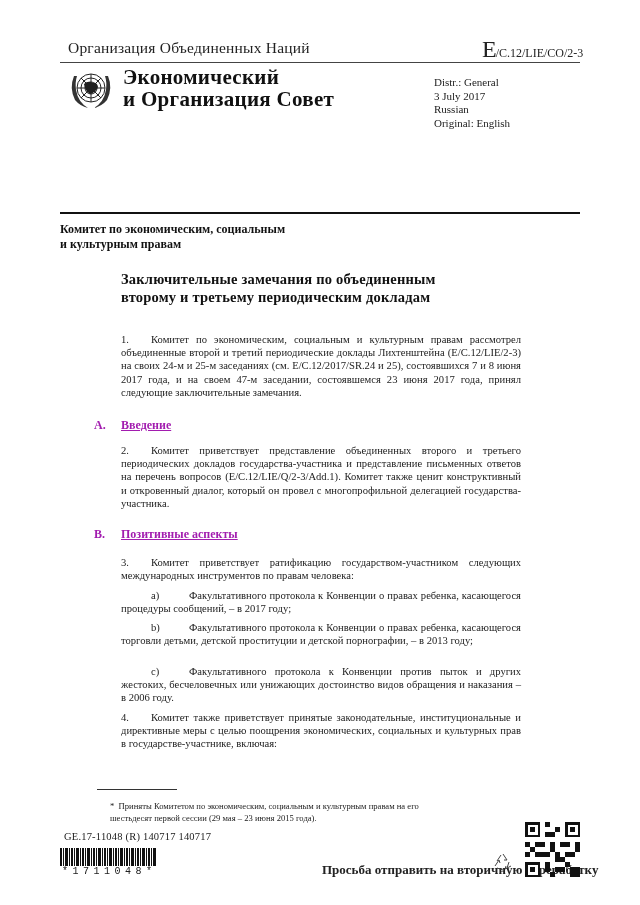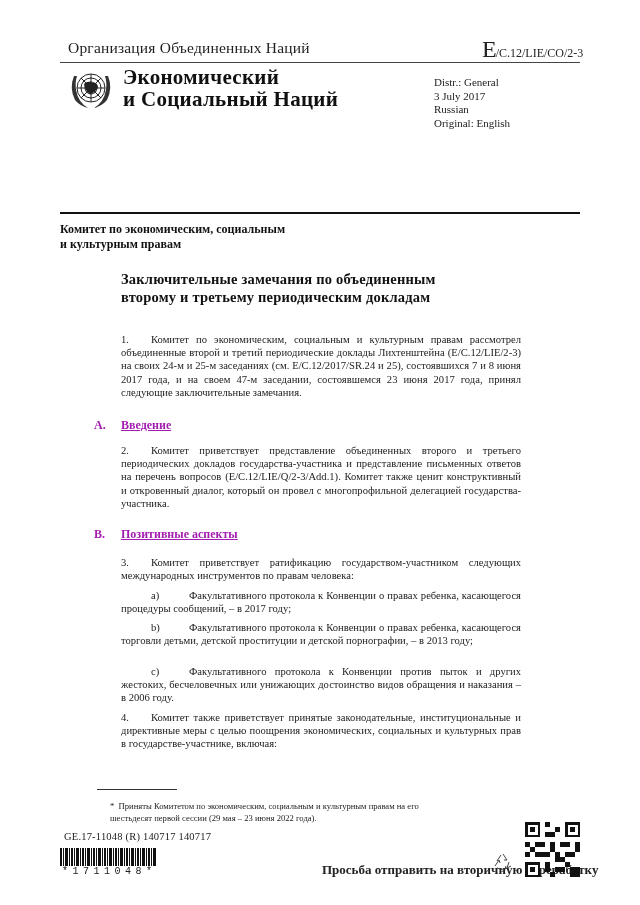--- a/index.html
+++ b/index.html
@@ -52,21 +52,21 @@
     </g>
     <path d="M18 18 Q22 14 27 17 Q31 16 32 21 Q29 27 24 28 Q19 25 18 18Z" fill="#222"></path>
     <g fill="#333">
       <path d="M8 10 Q3 22 9 34 Q14 40 22 42 Q12 36 10 24 Q9 16 11 10Z"></path>
       <path d="M42 10 Q47 22 41 34 Q36 40 28 42 Q38 36 40 24 Q41 16 39 10Z"></path>
     </g>
   </svg>
 </div>
 <div class="abs council">
   <div>Экономический</div>
-  <div>и Социальный Наций</div>
+  <div>и Организация Совет</div>
 </div>
 <div class="abs distr">
   <div>Distr.: General</div>
   <div>3 July 2017</div>
   <div>Russian</div>
   <div>Original: English</div>
 </div>
 
 <div class="abs rule-thick"></div>
 
@@ -105,21 +105,21 @@
 </div>
 <div class="abs sub" style="top:665px">
   <span class="lbl">c)</span><span>Факультативного протокола к Конвенции против пыток и других жестоких, бесчеловечных или унижающих достоинство видов обращения и наказания – в 2006 году.</span>
 </div>
 <div class="abs para" style="top:711px">
   <span class="num">4.</span><span>Комитет также приветствует принятые законодательные, институциональные и директивные меры с целью поощрения экономических, социальных и культурных прав в государстве-участнике, включая:</span>
 </div>
 
 <div class="abs fn-rule"></div>
 <div class="abs footnote">
-  <span>*</span>&nbsp;&nbsp;<span>Приняты Комитетом по экономическим, социальным и культурным правам на его шестьдесят первой сессии (29 мая – 23 июня 2022 года).</span>
+  <span>*</span>&nbsp;&nbsp;<span>Приняты Комитетом по экономическим, социальным и культурным правам на его шестьдесят первой сессии (29 мая – 23 июня 2015 года).</span>
 </div>
 
 <div class="abs gecode">GE.17-11048  (R)  140717  140717</div>
 <div class="abs barcode">
   <svg width="96" height="18" viewBox="0 0 96 18">
     <g fill="#111">
       <rect x="0" y="0" width="2" height="18"></rect>
         <rect x="3" y="0" width="1" height="18"></rect>
         <rect x="5" y="0" width="3" height="18"></rect>
       <rect x="9" y="0" width="1" height="18"></rect>

